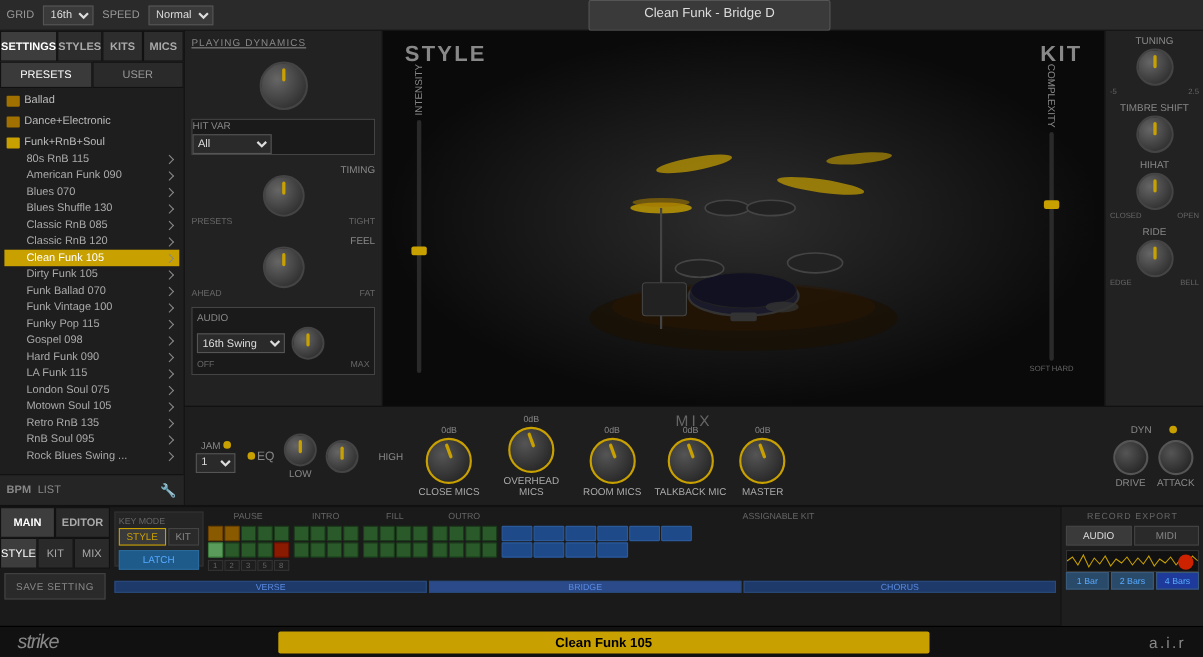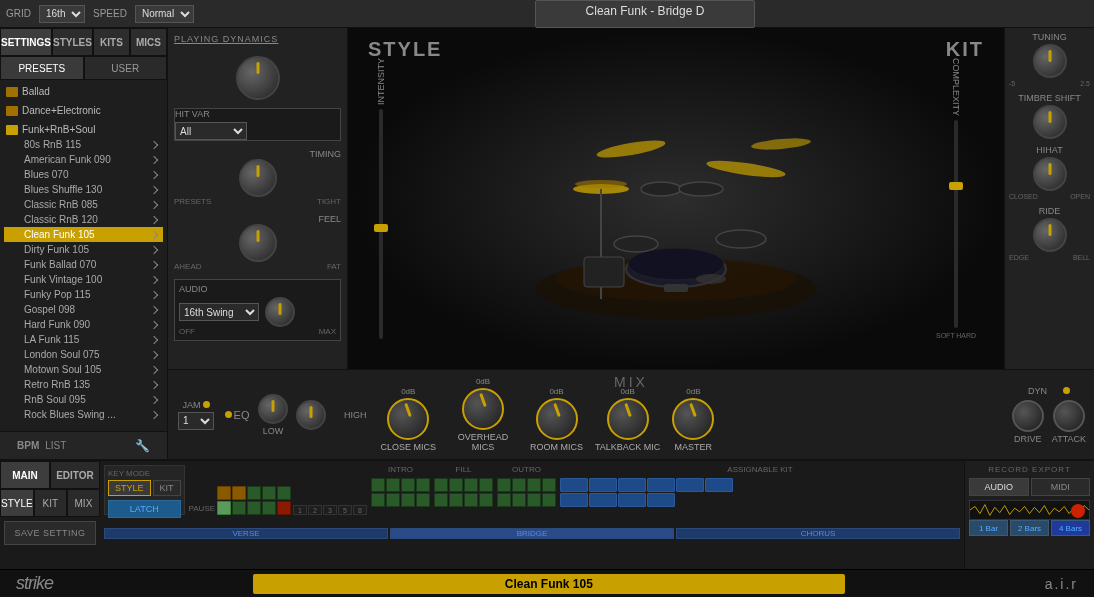--- a/index.html
+++ b/index.html
@@ -141,21 +141,21 @@
       height: 6px;
       border-right: 1px solid #888;
       border-top: 1px solid #888;
       transform: rotate(45deg);
       display: inline-block;
     }
 
     .bpm-row {
       display: flex;
       align-items: center;
-      padding: 4px 17px;
+      padding: 4px 6px;
       background: #252525;
       border-top: 1px solid #111;
       gap: 6px;
       height: 28px;
     }
     .bpm-label {
       color: #888;
       font-size: 10px;
       font-weight: bold;
     }
@@ -1015,21 +1015,21 @@
 
         <div class="key-mode-box">
           <div class="key-mode-label">KEY MODE</div>
           <div class="key-mode-buttons">
             <div class="km-btn active">STYLE</div>
             <div class="km-btn">KIT</div>
           </div>
           <div class="latch-btn" style="margin-top:4px;">LATCH</div>
         </div>
 
-        <div style="display:flex; flex-direction:row; gap:2px;align-items:flex-end;">
+        <div style="display:flex; flex-direction:column; gap:2px;">
           <div class="section-label-sm">PAUSE</div>
           <div style="display:grid; grid-template-columns: repeat(5,14px); grid-template-rows: repeat(2,14px); gap:1px;">
             <div class="pad-cell orange"></div>
             <div class="pad-cell orange"></div>
             <div class="pad-cell"></div>
             <div class="pad-cell"></div>
             <div class="pad-cell"></div>
             <div class="pad-cell lit"></div>
             <div class="pad-cell"></div>
             <div class="pad-cell"></div>

